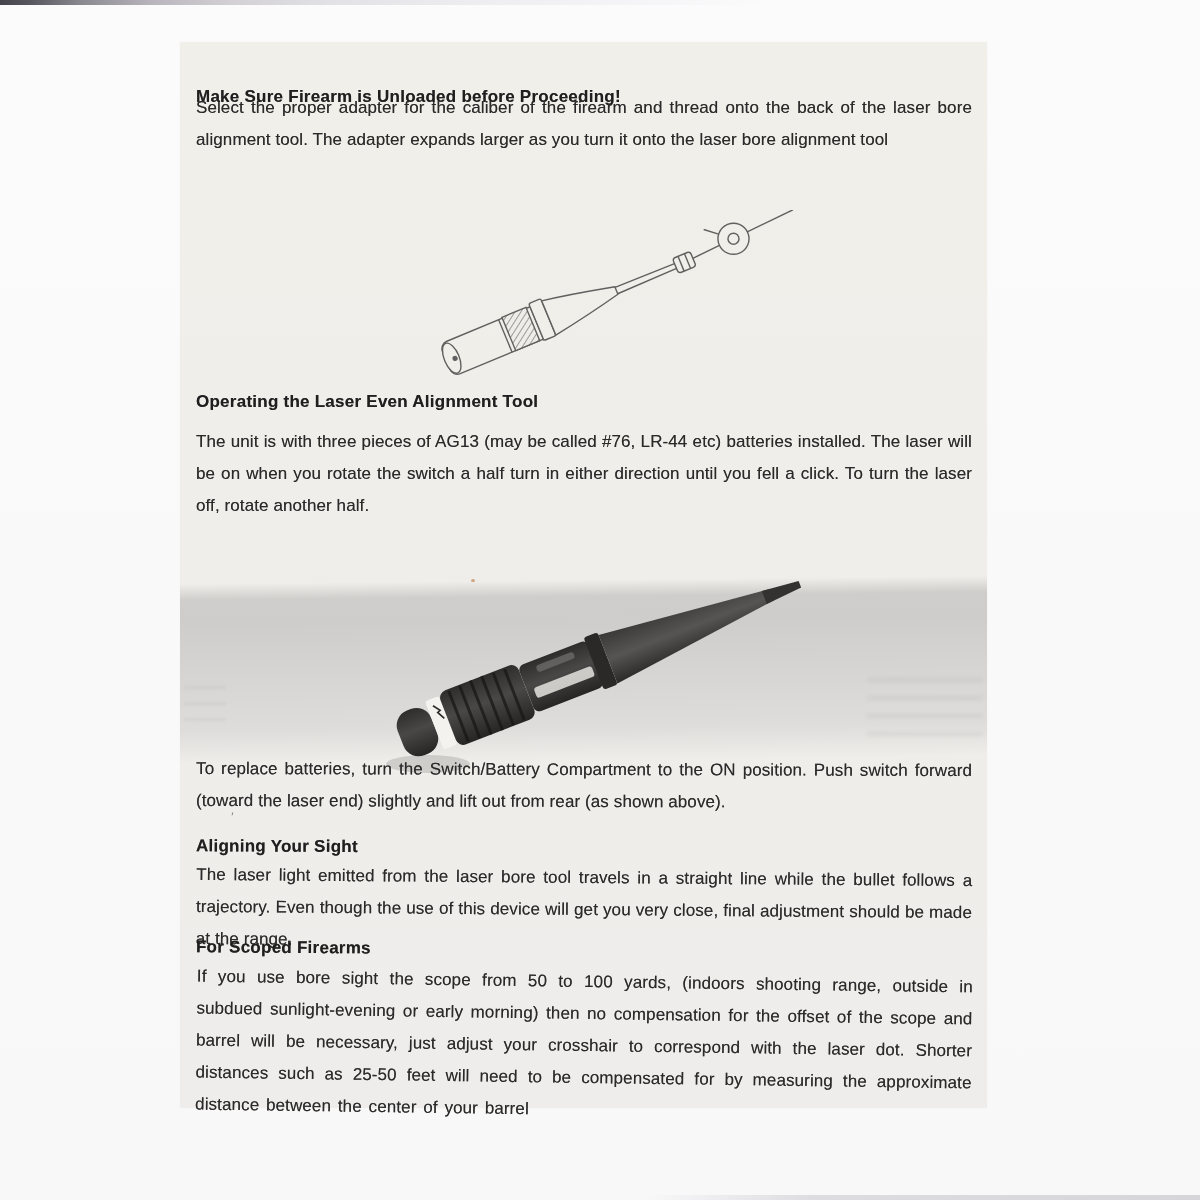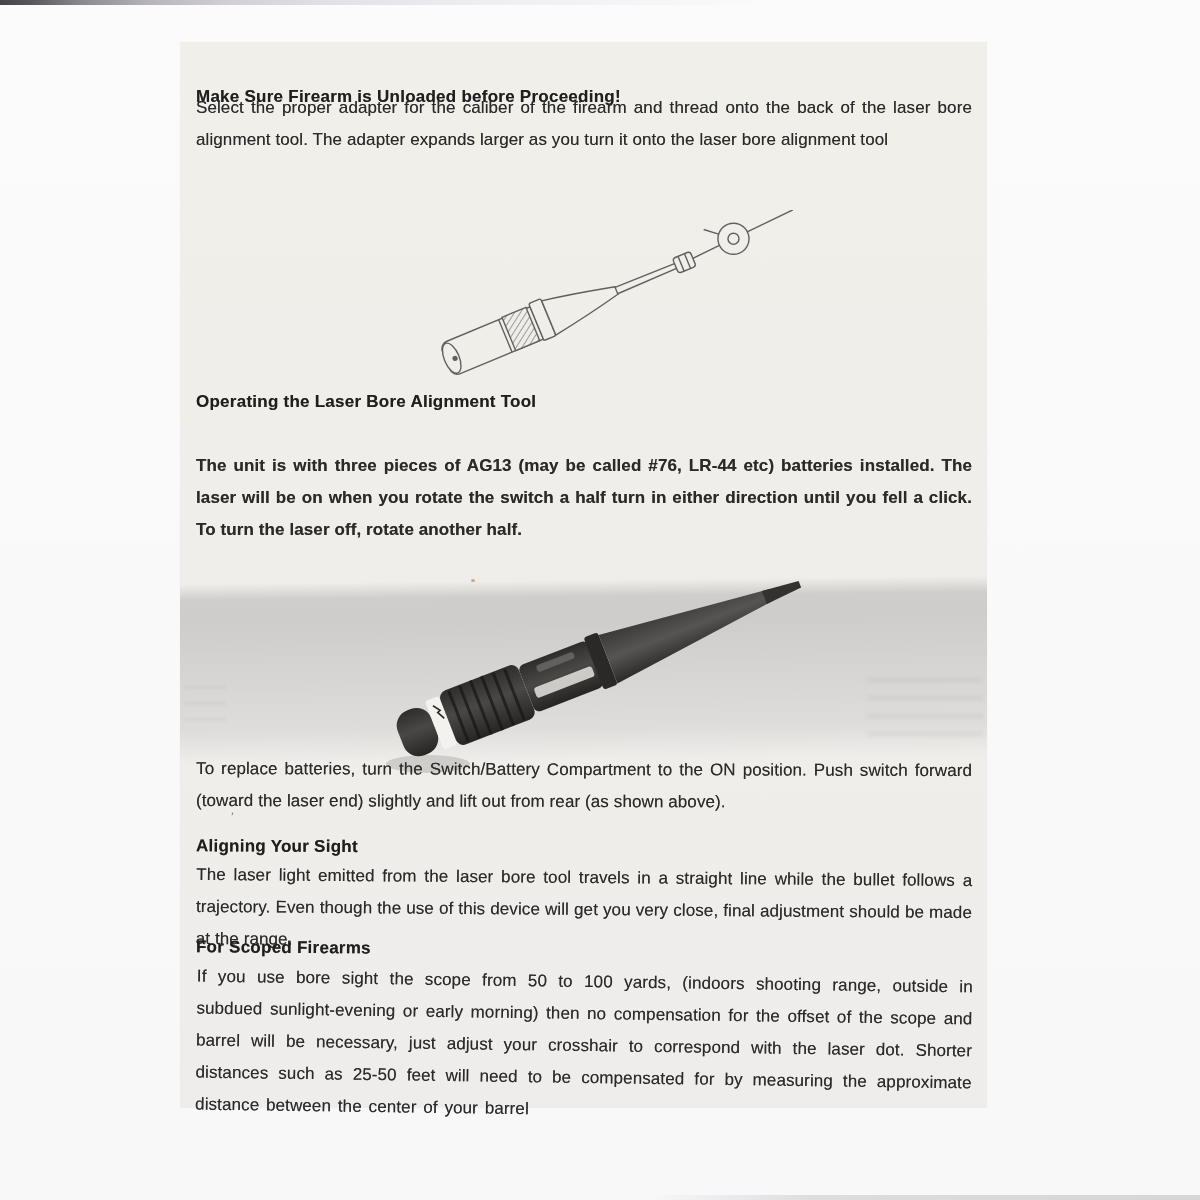--- a/index.html
+++ b/index.html
@@ -101,24 +101,24 @@
           <line x1="279" y1="143" x2="279" y2="159"></line>
 
           <line x1="285" y1="150.5" x2="396" y2="144"></line>
           <circle cx="330" cy="148" r="15.5" fill="#f1efe9"></circle>
           <circle cx="330" cy="148" r="5.5" fill="#f1efe9"></circle>
           <line x1="318" y1="138" x2="306" y2="128"></line>
         </g>
       </svg>
     </div>
 
-    <div class="tblock bold" style="top:344px;">Operating the Laser Bore Alignment Tool</div>
+    <div class="tblock bold" style="top:344px;">Operating the Laser Even Alignment Tool</div>
 
 
-    <div class="tblock just" style="top:408px;font-weight:bold;">The unit is with three pieces of AG13 (may be called #76, LR-44 etc) batteries installed. The laser will be on when you rotate the switch a half turn in either direction until you fell a click. To turn the laser off, rotate another half.</div>
+    <div class="tblock just" style="top:384px;">The unit is with three pieces of AG13 (may be called #76, LR-44 etc) batteries installed. The laser will be on when you rotate the switch a half turn in either direction until you fell a click. To turn the laser off, rotate another half.</div>
 
     <div class="photo-band"></div>
     <div class="ghost-right"></div>
     <div class="ghost-left"></div>
     <div class="speck"></div>
 
     <div class="photo">
       <svg width="807" height="234" viewBox="0 0 807 234">
         <defs>
           <linearGradient id="bodyShade" x1="0" y1="0" x2="0" y2="1">

